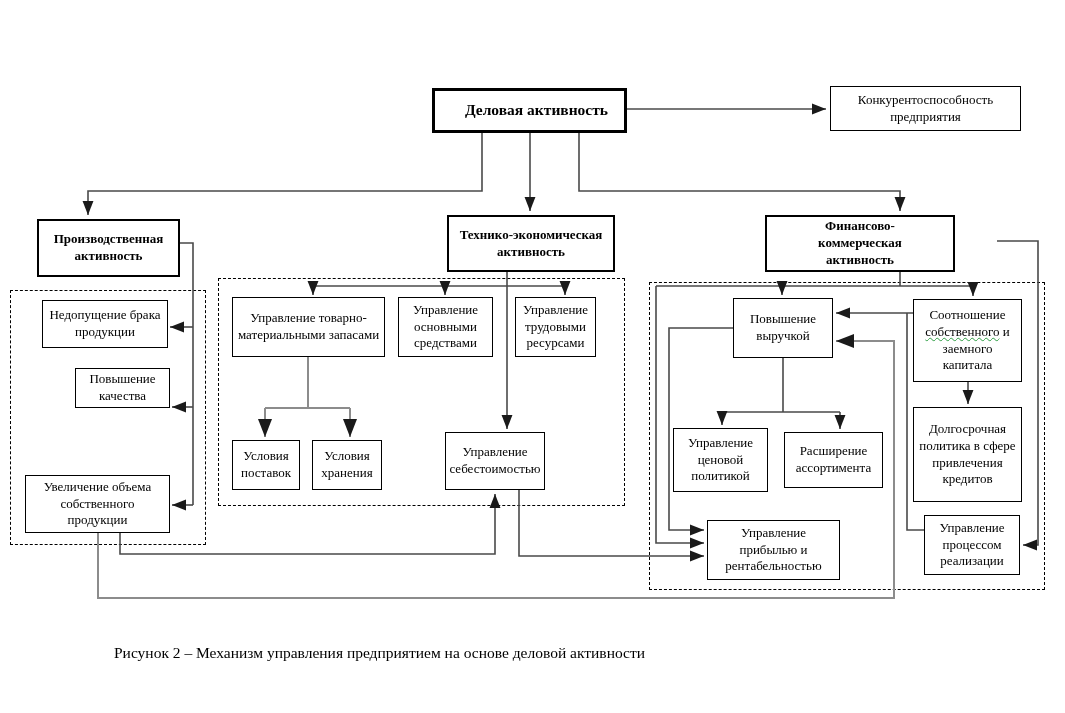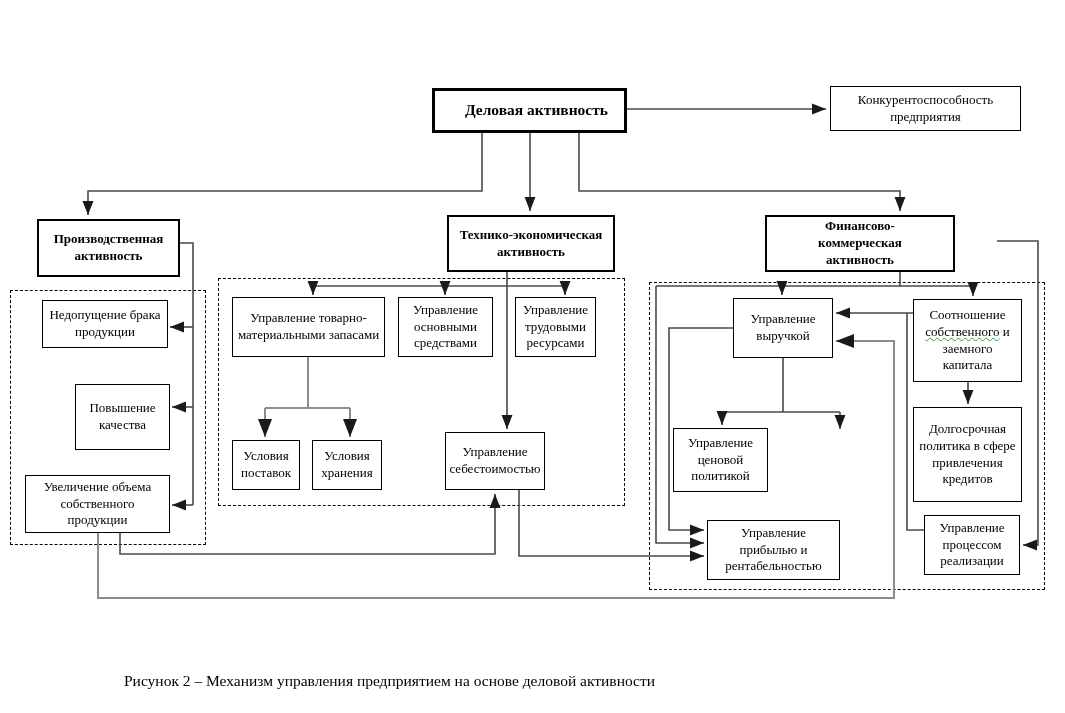--- a/index.html
+++ b/index.html
@@ -20,23 +20,22 @@
   .group{
     position:absolute;box-sizing:border-box;border:1px dashed #000;
     background:transparent;z-index:0;
   }
   #edges{position:absolute;left:0;top:0;z-index:1;}
   .squiggle{
     text-decoration:underline;text-decoration-style:wavy;
     text-decoration-color:#2f9e44;text-decoration-thickness:1px;
   }
   .caption{
-    position:absolute;left:124px;top:644px;font-size:15.5px;z-index:2;
+    position:absolute;left:114px;top:644px;font-size:15.5px;z-index:2;
     white-space:nowrap;
-    margin-top:28px;
   }
 </style>
 </head>
 <body>
 
 <div id="canvas">
 
   <div class="group" style="left:10px;top:290px;width:196px;height:255px"></div>
   <div class="group" style="left:218px;top:278px;width:407px;height:228px"></div>
   <div class="group" style="left:649px;top:282px;width:396px;height:308px"></div>
@@ -97,40 +96,41 @@
   <div class="node" style="left:830px;top:86px;width:191px;height:45px">Конкурентоспособность предприятия</div>
 
   <div class="node bold" style="left:37px;top:219px;width:143px;height:58px">Производственная активность</div>
 
   <div class="node bold" style="left:447px;top:215px;width:168px;height:57px;padding:2px 8px">Технико-экономическая активность</div>
 
   <div class="node bold" style="left:765px;top:215px;width:190px;height:57px;padding:2px 22px">Финансово-коммерческая активность</div>
 
   <div class="node" style="left:42px;top:300px;width:126px;height:48px">Недопущение брака продукции</div>
 
-  <div class="node" style="left:75px;top:384px;width:95px;height:66px">Повышение качества</div>
+  <div class="node" style="left:75px;top:368px;width:95px;height:40px">Повышение качества</div>
 
   <div class="node" style="left:25px;top:475px;width:145px;height:58px">Увеличение объема собственного продукции</div>
 
   <div class="node" style="left:232px;top:297px;width:153px;height:60px">Управление товарно-материальными запасами</div>
 
   <div class="node" style="left:398px;top:297px;width:95px;height:60px">Управление основными средствами</div>
 
   <div class="node" style="left:515px;top:297px;width:81px;height:60px">Управление трудовыми ресурсами</div>
 
   <div class="node" style="left:232px;top:440px;width:68px;height:50px">Условия поставок</div>
 
   <div class="node" style="left:312px;top:440px;width:70px;height:50px">Условия хранения</div>
 
   <div class="node" style="left:445px;top:432px;width:100px;height:58px">Управление себестоимостью</div>
 
-  <div class="node" style="left:733px;top:298px;width:100px;height:60px">Управление выручкой</div>
+  <div class="node" style="left:733px;top:298px;width:100px;height:60px">Повышение выручкой</div>
 
   <div class="node" style="left:673px;top:428px;width:95px;height:64px">Управление ценовой политикой</div>
 
+  <div class="node" style="left:784px;top:432px;width:99px;height:56px">Расширение ассортимента</div>
 
   <div class="node" style="left:707px;top:520px;width:133px;height:60px">Управление прибылью и рентабельностью</div>
 
   <div class="node" style="left:913px;top:299px;width:109px;height:83px">
     <span>
       <span>Соотношение</span>
       <span class="squiggle">собственного</span>
       <span>и заемного капитала</span>
     </span>
   </div>

